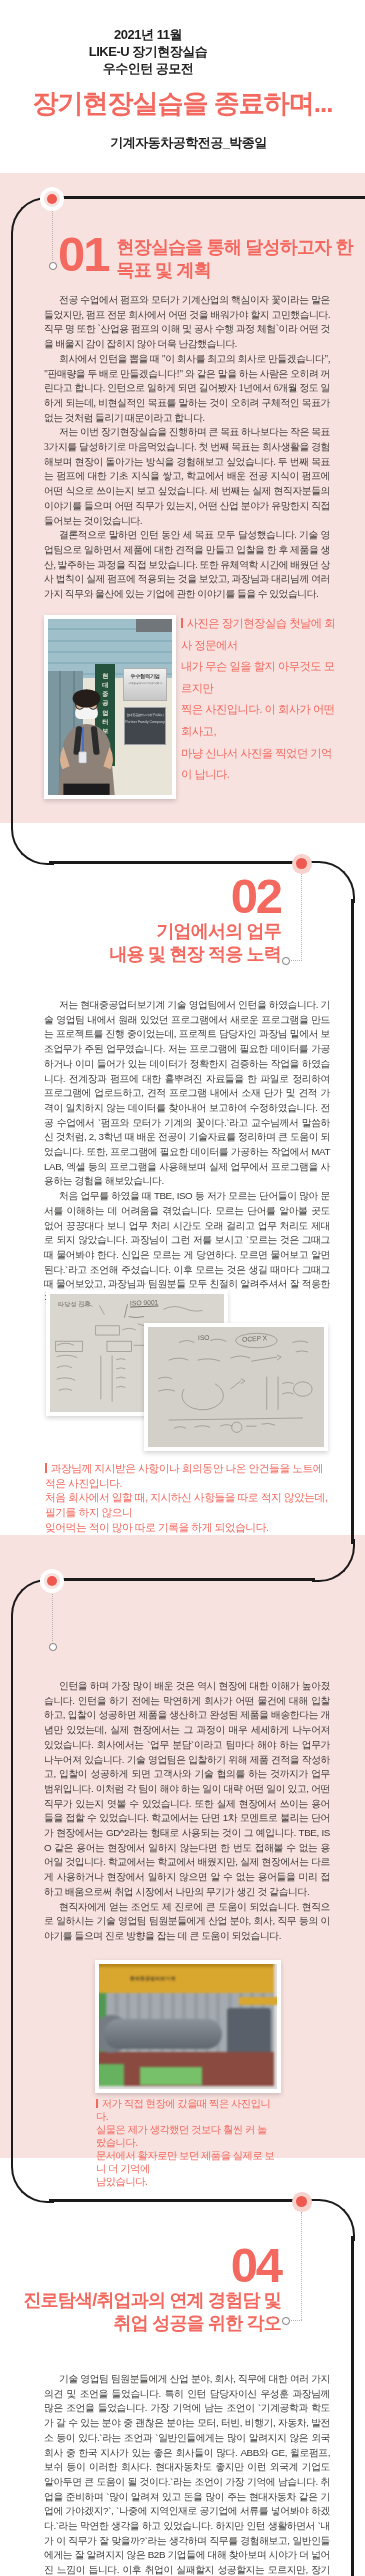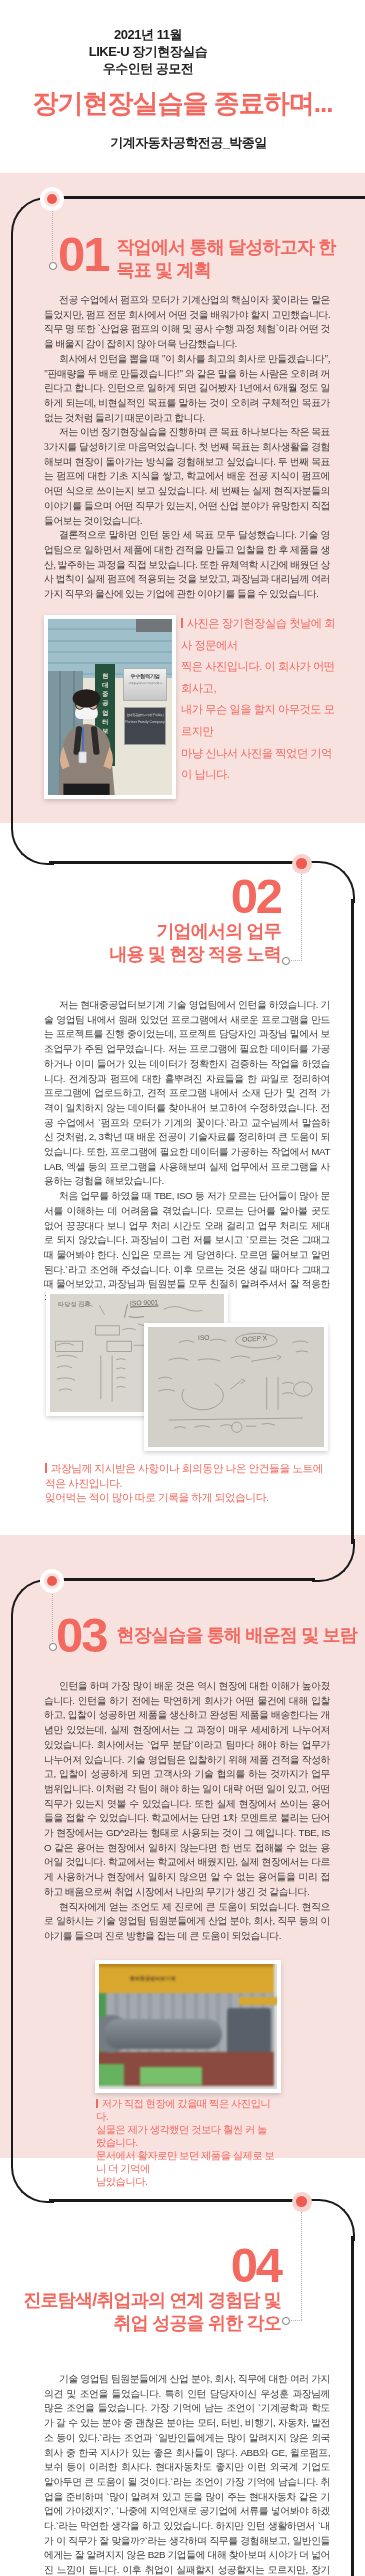--- a/index.html
+++ b/index.html
@@ -172,21 +172,21 @@
   <div class="dot-open" style="left:282px;top:957px;"></div>
   <div class="dotline-v" style="left:52px;top:1592px;height:49px;"></div>
   <div class="dot-open" style="left:49px;top:1643px;"></div>
   <div class="dotline-v" style="left:301px;top:2212px;height:108px;"></div>
   <div class="dotline-h" style="left:289px;top:2320px;width:13.4px;"></div>
   <div class="dot-open" style="left:282px;top:2317px;"></div>
 
   <div id="sec1-head">
     <div class="big-num">01</div>
     <div class="sec-title">
-      <div>작업에서 통해 달성하고자 한</div>
+      <div>현장실습을 통해 달성하고자 한</div>
       <div>목표 및 계획</div>
     </div>
   </div>
   <div class="body-text" id="body1">
     <p>전공 수업에서 펌프와 모터가 기계산업의 핵심이자 꽃이라는 말은 들었지만, 펌프 전문 회사에서 어떤 것을 배워가야 할지 고민했습니다. 직무 명 또한 `산업용 펌프의 이해 및 공사 수행 과정 체험`이라 어떤 것을 배울지 감이 잡히지 않아 더욱 난감했습니다.</p>
     <p>회사에서 인턴을 뽑을 때 "이 회사를 최고의 회사로 만들겠습니다", "판매량을 두 배로 만들겠습니다!" 와 같은 말을 하는 사람은 오히려 꺼린다고 합니다. 인턴으로 일하게 되면 길어봤자 1년에서 6개월 정도 일하게 되는데, 비현실적인 목표를 말하는 것이 오히려 구체적인 목표가 없는 것처럼 들리기 때문이라고 합니다.</p>
     <p>저는 이번 장기현장실습을 진행하며 큰 목표 하나보다는 작은 목표 3가지를 달성하기로 마음먹었습니다. 첫 번째 목표는 회사생활을 경험해보며 현장이 돌아가는 방식을 경험해보고 싶었습니다. 두 번째 목표는 펌프에 대한 기초 지식을 쌓고, 학교에서 배운 전공 지식이 펌프에 어떤 식으로 쓰이는지 보고 싶었습니다. 세 번째는 실제 현직자분들의 이야기를 들으며 어떤 직무가 있는지, 어떤 산업 분야가 유망한지 직접 들어보는 것이었습니다.</p>
     <p>결론적으로 말하면 인턴 동안 세 목표 모두 달성했습니다. 기술 영업팀으로 일하면서 제품에 대한 견적을 만들고 입찰을 한 후 제품을 생산, 발주하는 과정을 직접 보았습니다. 또한 유체역학 시간에 배웠던 상사 법칙이 실제 펌프에 적용되는 것을 보았고, 과장님과 대리님께 여러 가지 직무와 울산에 있는 기업에 관한 이야기를 들을 수 있었습니다.</p>
   </div>
 
@@ -217,22 +217,22 @@
       <rect x="86" y="78" width="12" height="56" rx="5" fill="#2b2b2b" transform="rotate(-6 92 106)"></rect>
       <path d="M68,80 L68,128" stroke="#3a6bd6" stroke-width="3" fill="none"></path>
       <rect x="60" y="128" width="15" height="22" rx="2" fill="#e9e9f0" stroke="#9aa"></rect>
       <rect x="30" y="190" width="90" height="22" fill="#1c1c1e"></rect>
       <path d="M30,118 Q18,140 28,162 L42,156 Z" fill="#d9b091"></path>
       <path d="M120,118 Q132,140 122,162 L108,156 Z" fill="#d9b091"></path>
     </svg>
   </div>
   <div class="caption" id="cap1">
     <div><span class="cap-bar"></span><span>사진은 장기현장실습 첫날에 회사 정문에서</span></div>
+    <div>내가 무슨 일을 할지 아무것도 모르지만</div>
     <div>찍은 사진입니다. 이 회사가 어떤 회사고,</div>
-    <div>내가 무슨 일을 할지 아무것도 모르지만</div>
     <div>마냥 신나서 사진을 찍었던 기억이 납니다.</div>
   </div>
 
   <div id="sec2-head">
     <div class="big-num">02</div>
     <div class="sec-title">
       <div>기업에서의 업무</div>
       <div>내용 및 현장 적응 노력</div>
     </div>
   </div>
@@ -282,29 +282,24 @@
         <path d="M40,180 L300,176"></path>
         <path d="M50,196 q12,-6 24,0 M90,194 q16,-6 30,0 M140,192 q12,-6 24,0 M190,192 L210,192 M220,188 q14,-4 26,2"></path>
         <circle cx="172" cy="194" r="10"></circle>
       </g>
     </svg>
     <span class="note-label" style="left:50px;top:7.2px;font-size:6.7px;transform:rotate(-1deg);">ISO</span>
     <span class="note-label" style="left:94px;top:8.2px;font-size:6.7px;transform:rotate(-4deg);">OCEP X</span>
   </div>
   <div class="caption" id="cap2">
     <div><span class="cap-bar"></span><span>과장님께 지시받은 사항이나 회의동안 나온 안건들을 노트에 적은 사진입니다.</span></div>
+    <div>처음 회사에서 일할 때, 지시하신 사항들을 따로 적지 않았는데, 필기를 하지 않으니</div>
     <div>잊어먹는 적이 많아 따로 기록을 하게 되었습니다.</div>
   </div>
 
-  <div id="sec3-head">
-    <div class="big-num">03</div>
-    <div class="sec-title">
-      <div>현장실습을 통해 배운점 및 보람</div>
-    </div>
-  </div>
   <div class="body-text" id="body3">
     <p>인턴을 하며 가장 많이 배운 것은 역시 현장에 대한 이해가 높아졌습니다. 인턴을 하기 전에는 막연하게 회사가 어떤 물건에 대해 입찰하고, 입찰이 성공하면 제품을 생산하고 완성된 제품을 배송한다는 개념만 있었는데, 실제 현장에서는 그 과정이 매우 세세하게 나누어져 있었습니다. 회사에서는 `업무 분담`이라고 팀마다 해야 하는 업무가 나누어져 있습니다. 기술 영업팀은 입찰하기 위해 제품 견적을 작성하고, 입찰이 성공하게 되면 고객사와 기술 협의를 하는 것까지가 업무 범위입니다. 이처럼 각 팀이 해야 하는 일이 대략 어떤 일이 있고, 어떤 직무가 있는지 엿볼 수 있었습니다. 또한 실제 현장에서 쓰이는 용어들을 접할 수 있었습니다. 학교에서는 단면 1차 모멘트로 불리는 단어가 현장에서는 GD^2라는 형태로 사용되는 것이 그 예입니다. TBE, ISO 같은 용어는 현장에서 일하지 않는다면 한 번도 접해볼 수 없는 용어일 것입니다. 학교에서는 학교에서 배웠지만, 실제 현장에서는 다르게 사용하거나 현장에서 일하지 않으면 알 수 없는 용어들을 미리 접하고 배움으로써 취업 시장에서 나만의 무기가 생긴 것 같습니다.</p>
     <p>현직자에게 얻는 조언도 제 진로에 큰 도움이 되었습니다. 현직으로 일하시는 기술 영업팀 팀원분들에게 산업 분야, 회사, 직무 등의 이야기를 들으며 진로 방향을 잡는 데 큰 도움이 되었습니다.</p>
   </div>
 
   <div class="photo" id="factory">
     <div class="blurwrap">
       <div class="f-bg"></div>
       <div class="f-green-l"></div>
       <div class="f-beam2"></div>

